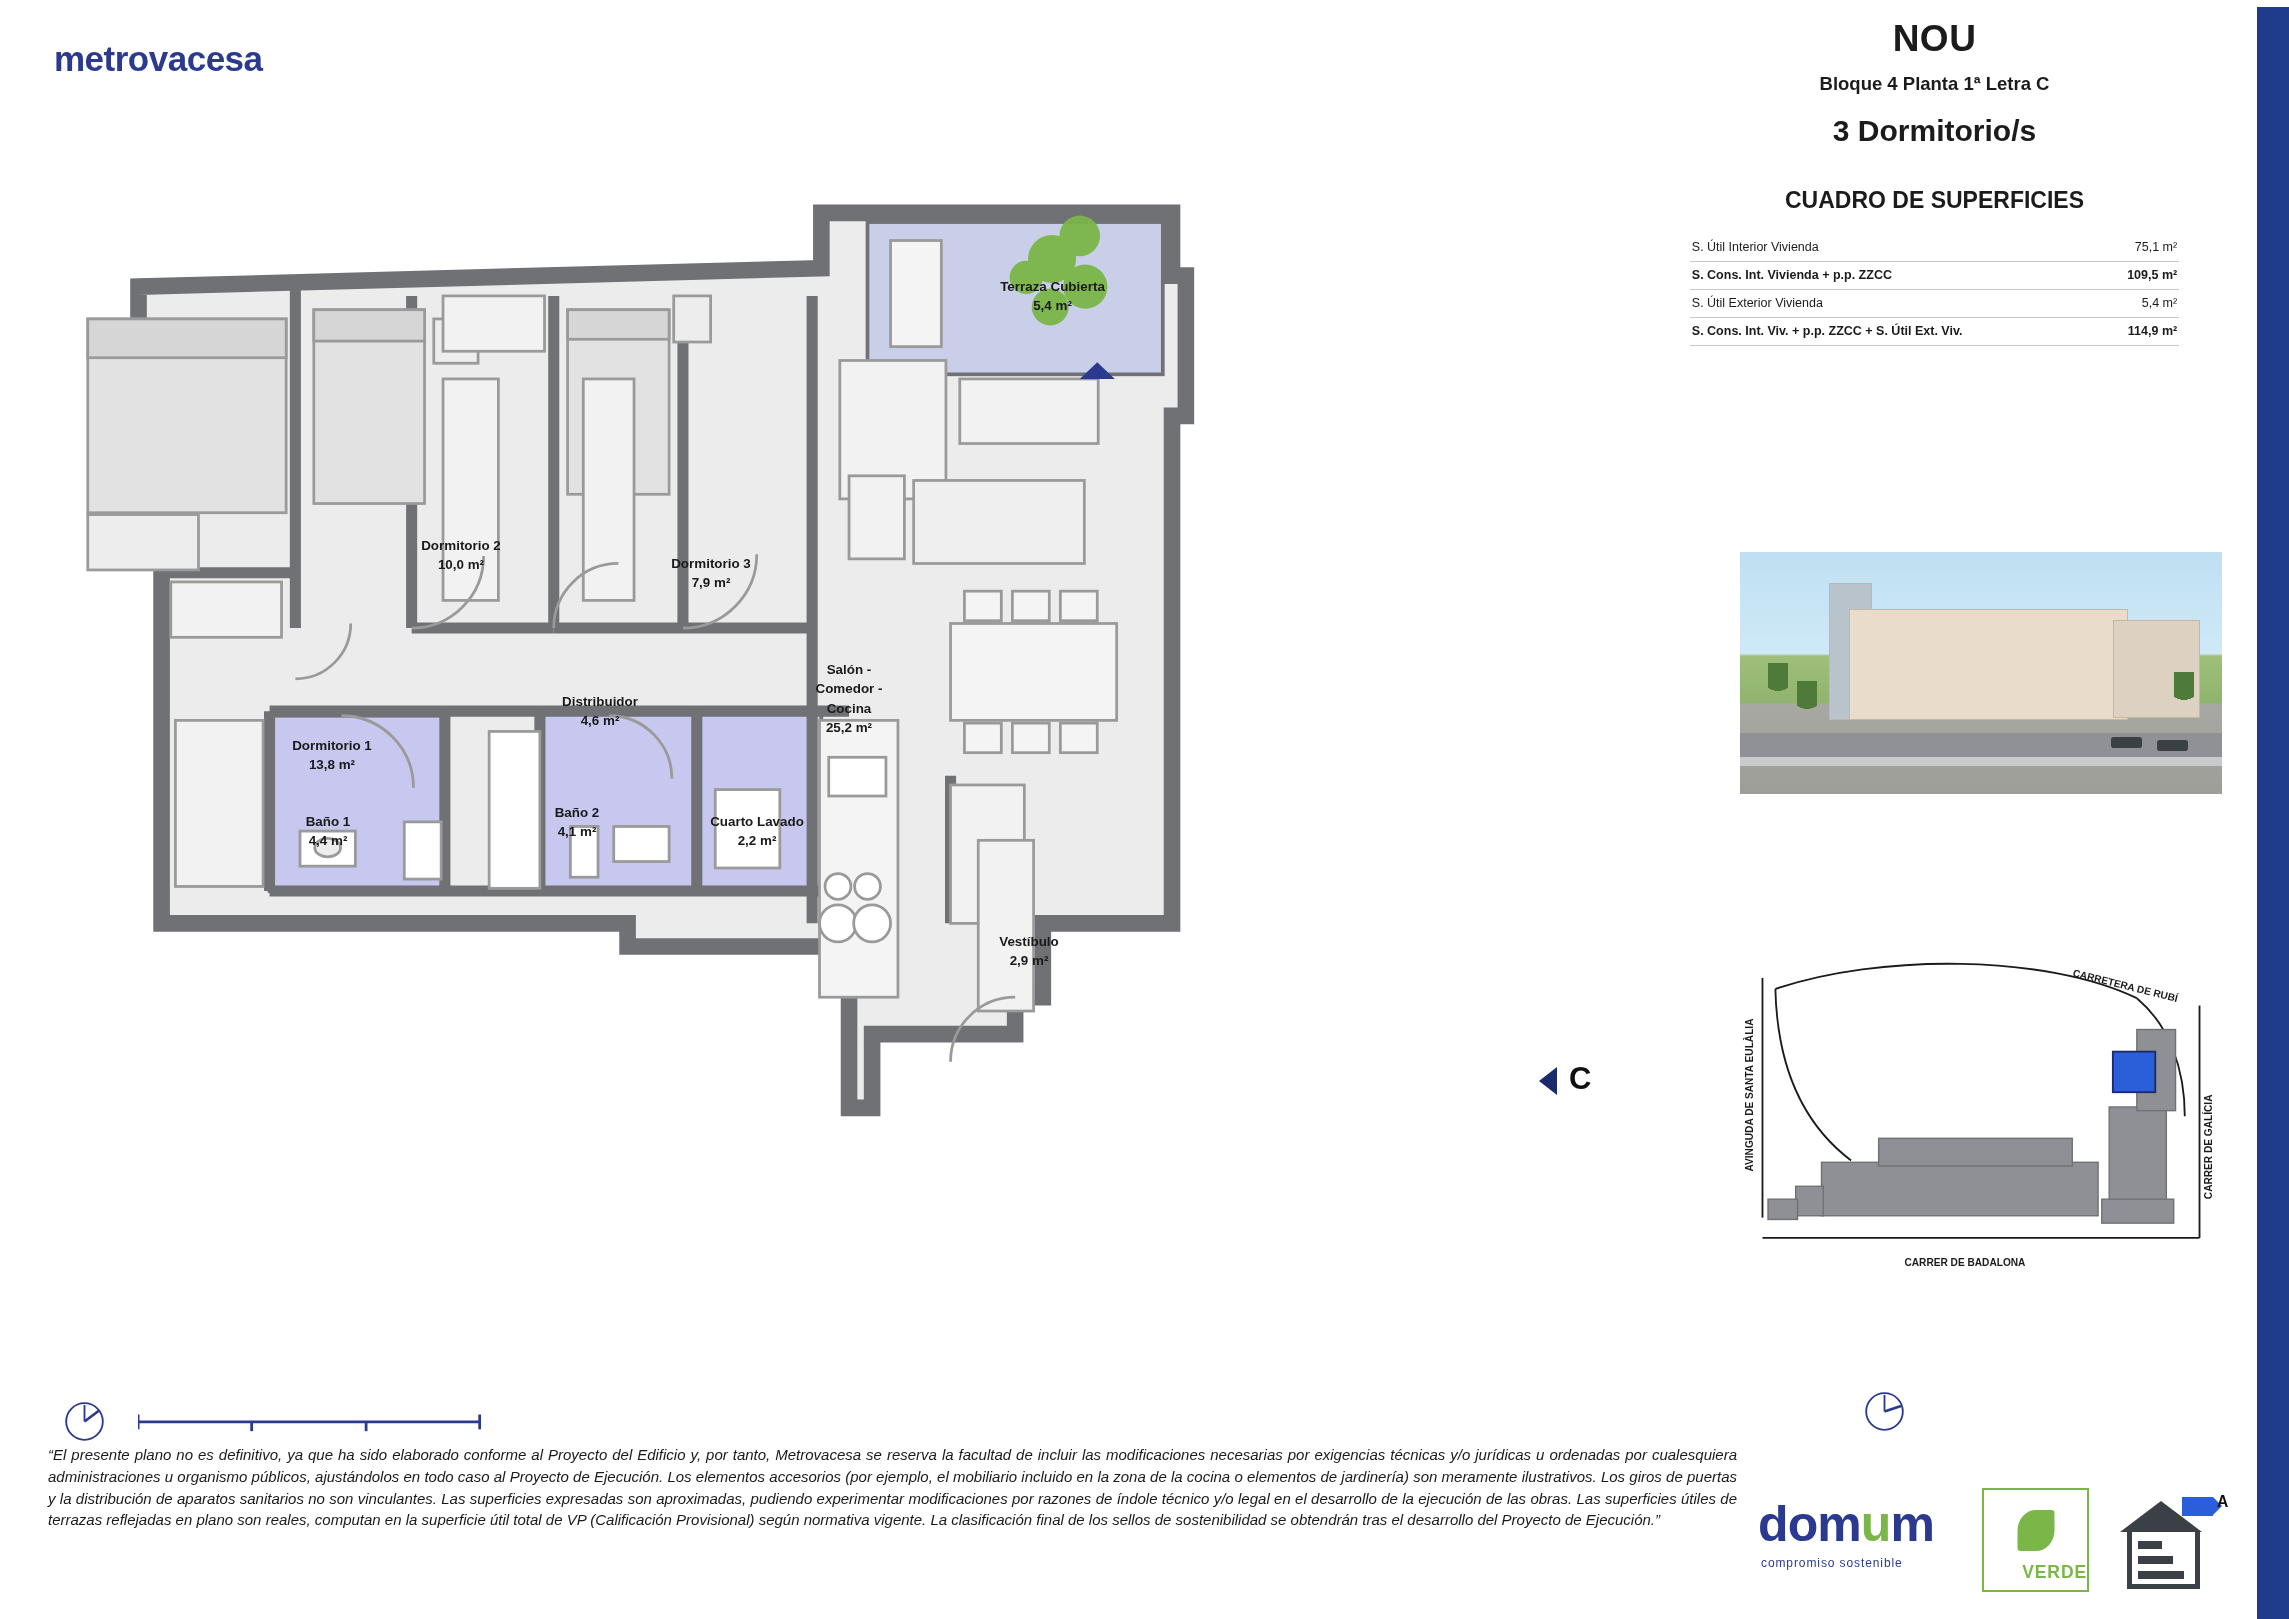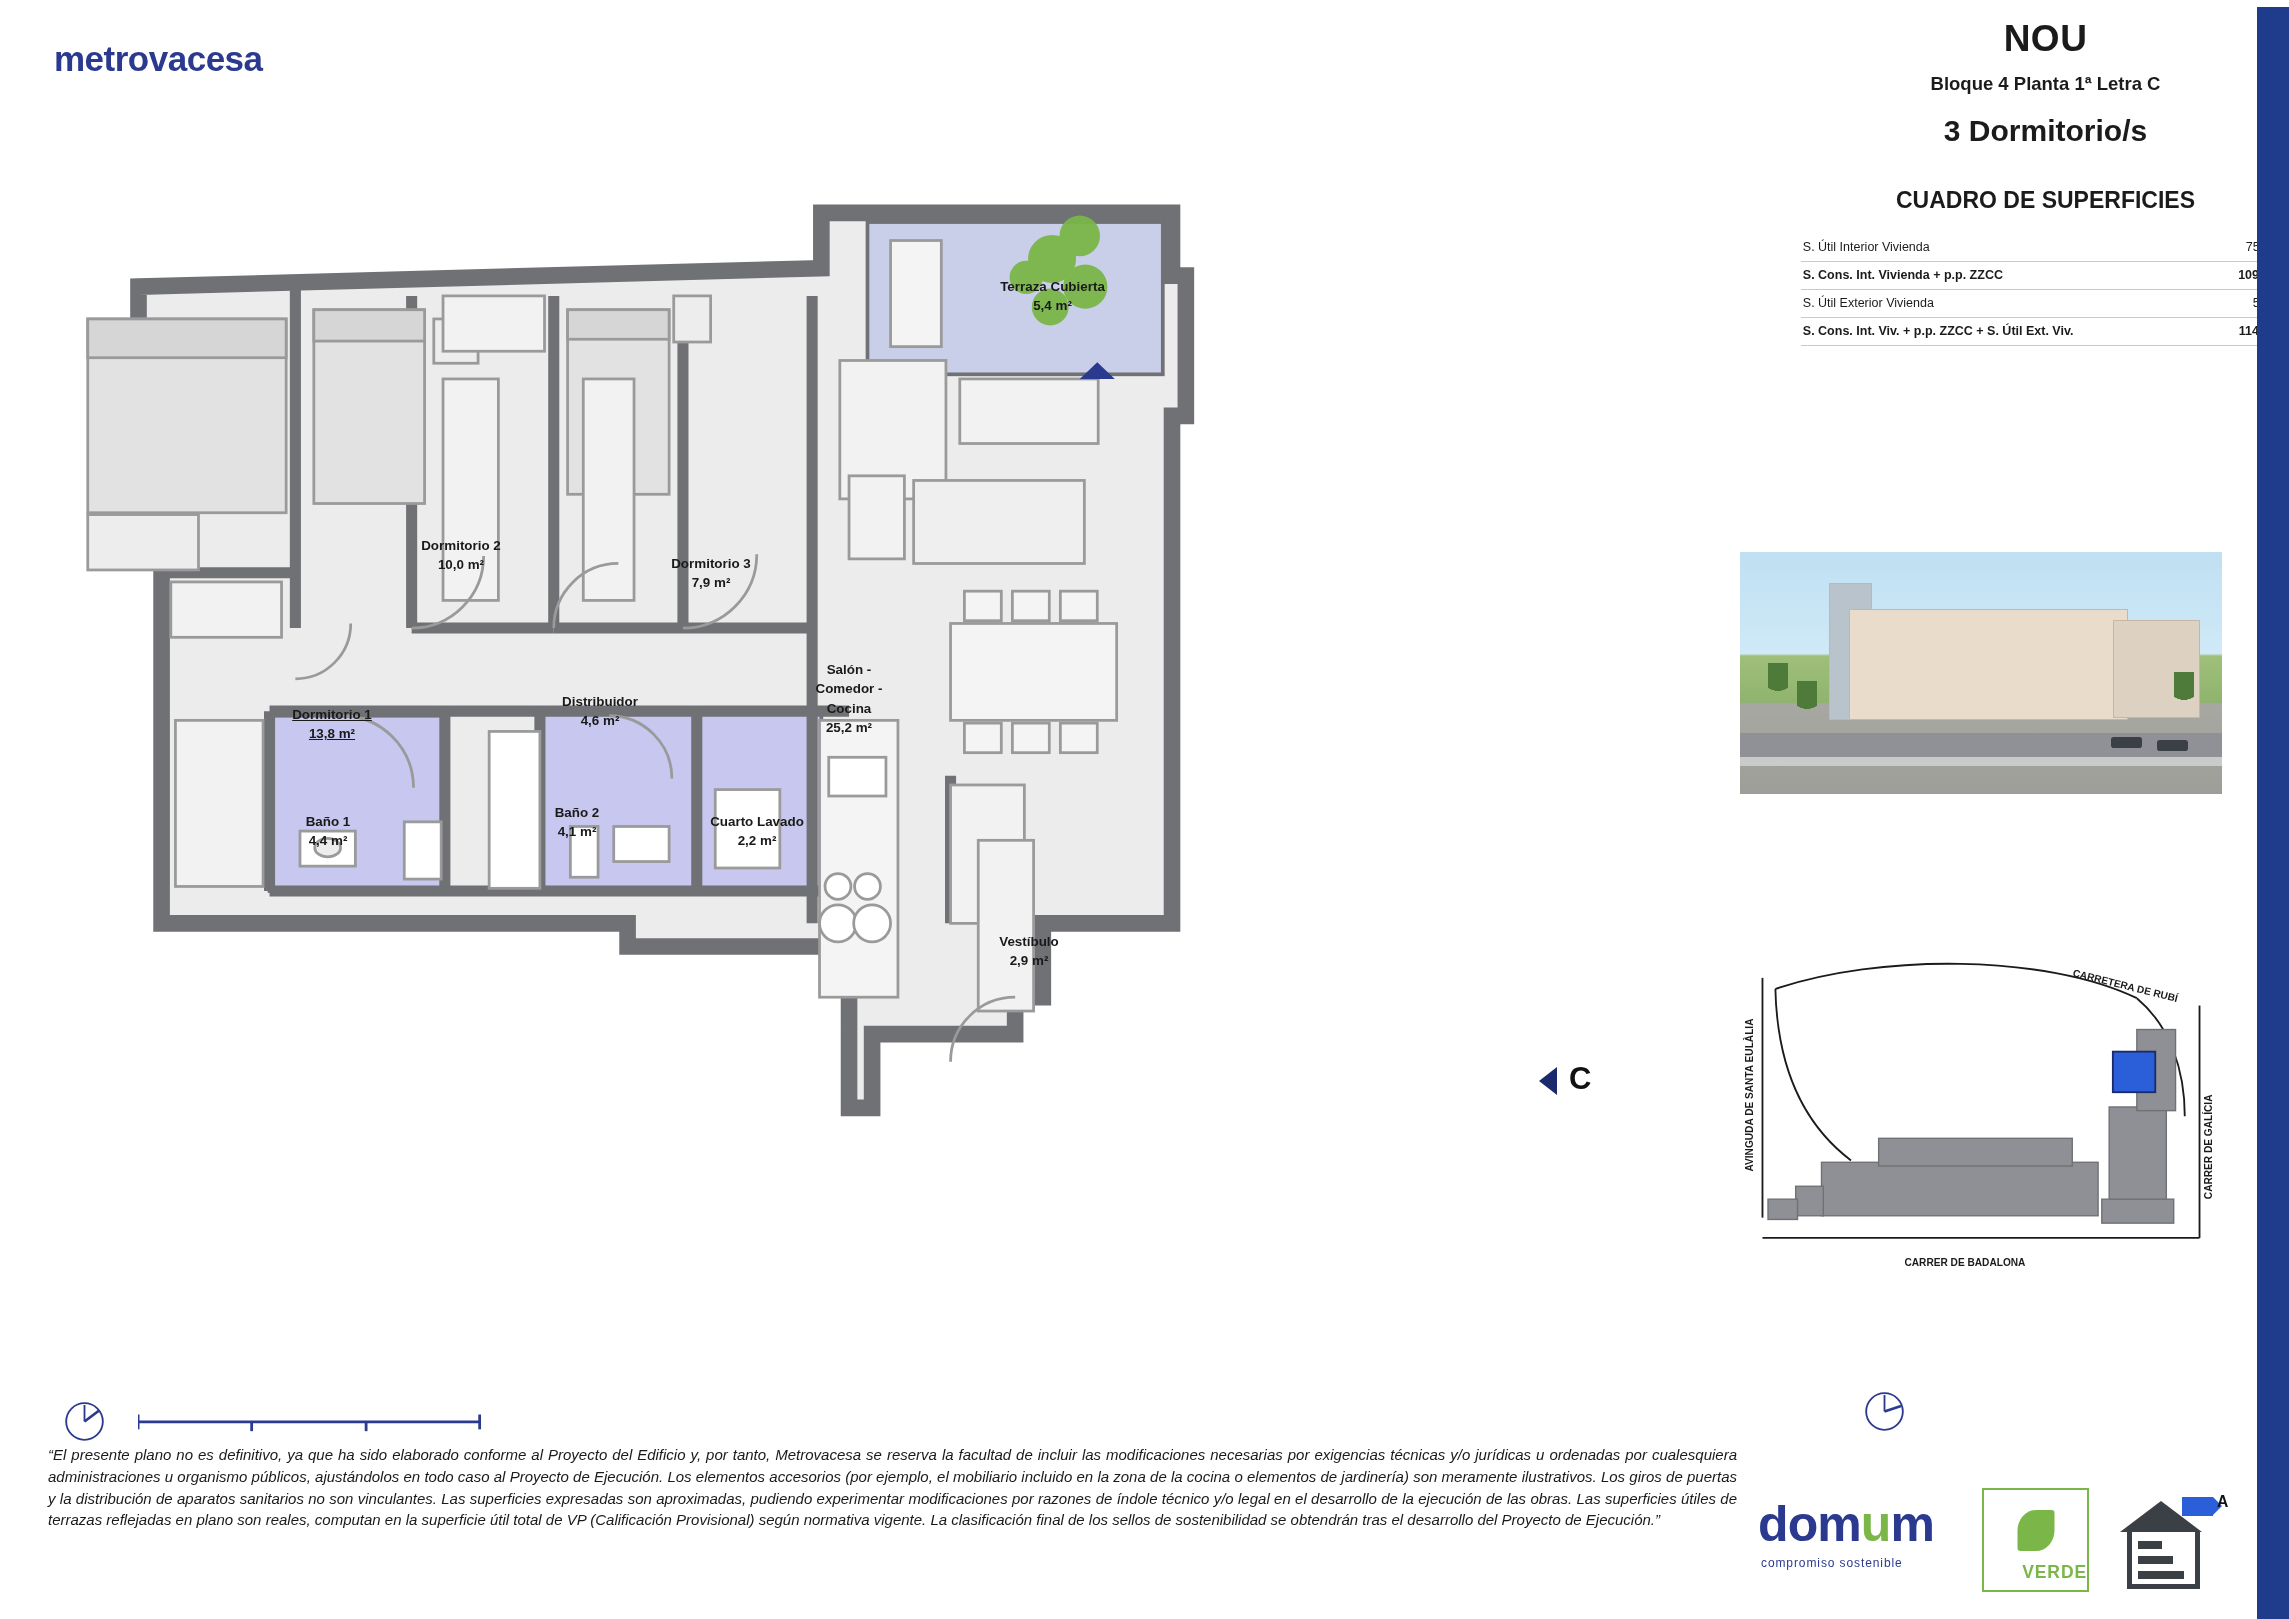--- a/index.html
+++ b/index.html
@@ -32,21 +32,21 @@
     position: absolute;
     left: 54px; top: 39px;
     font-size: 35px;
     font-weight: bold;
     letter-spacing: -0.5px;
     color: #2b3a8f;
   }
   
   .info-col {
     position: absolute;
-    left: 1801px; top: 18.5px;
+    left: 1690px; top: 18.5px;
     width: 489px;
   }
   .proj-title {
     text-align: center;
     font-size: 37px;
     font-weight: bold;
     line-height: 1.08;
     color: #1b1b1b;
     letter-spacing: 0.5px;
   }
@@ -349,21 +349,21 @@
     <div class="area">5,4 m²</div>
   </div>
   <div class="room-label" style="left:341px; top:425px; width:166px;">
     <div>Dormitorio 2</div>
     <div class="area">10,0 m²</div>
   </div>
   <div class="room-label" style="left:591px; top:443px; width:166px;">
     <div>Dormitorio 3</div>
     <div class="area">7,9 m²</div>
   </div>
-  <div class="room-label" style="left:212px; top:594px; width:166px;text-decoration:underline;">
+  <div class="room-label" style="left:212px; top:625px; width:166px;">
     <div>Dormitorio 1</div>
     <div class="area">13,8 m²</div>
   </div>
   <div class="room-label" style="left:480px; top:581px; width:166px;">
     <div>Distribuidor</div>
     <div class="area">4,6 m²</div>
   </div>
   <div class="room-label" style="left:752px; top:549px; width:120px;">
     <div>Salón -</div>
     <div>Comedor -</div>

